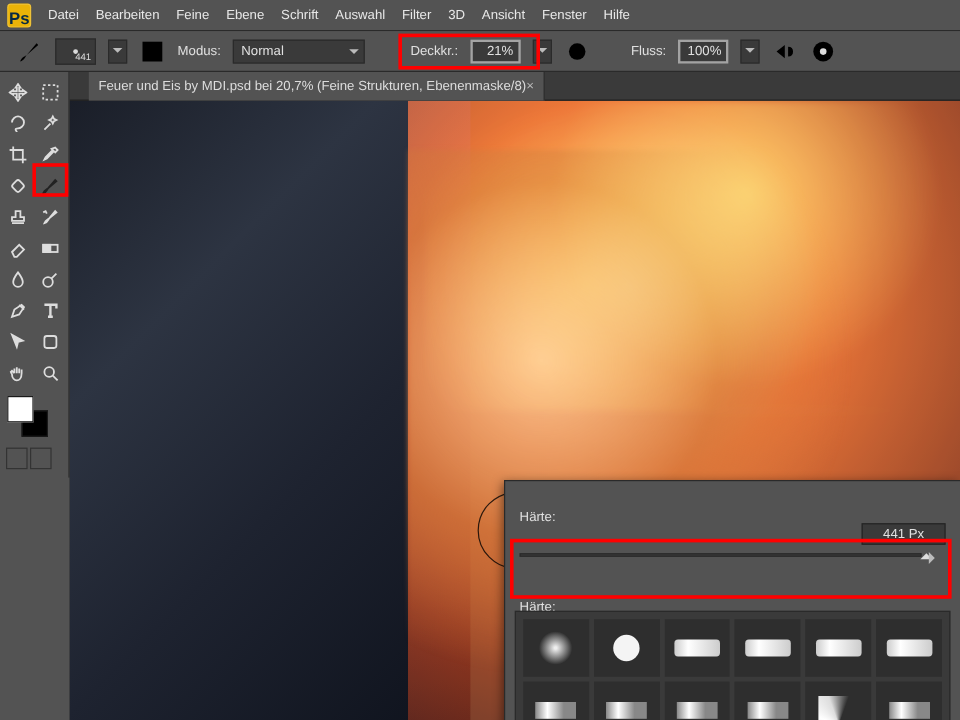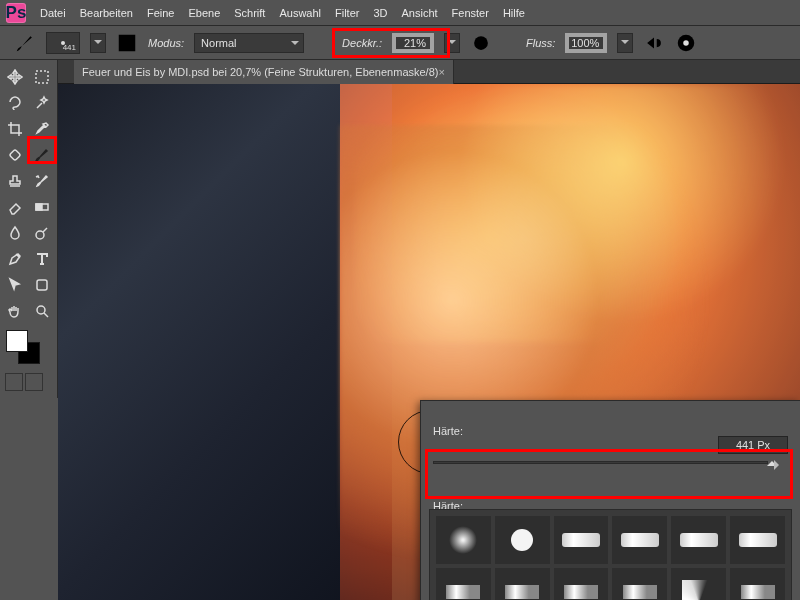--- a/index.html
+++ b/index.html
@@ -1,32 +1,32 @@
 <!DOCTYPE html>
 <html><head>
 <meta charset="utf-8">
 <style>
   * { box-sizing: border-box; margin: 0; padding: 0; font-family: "Segoe UI", Tahoma, sans-serif; }
   body { background: #535353; width: 800px; height: 600px; overflow: hidden; color: #e0e0e0; font-size: 11px; }
 
   
   .menubar { height: 26px; background: #535353; display: flex; align-items: center; padding-left: 6px; gap: 14px; border-bottom: 1px solid #2a2a2a; }
-  .menubar .ps-logo { width: 20px; height: 20px; background: #ec4899; border-radius: 3px; display: flex; align-items: flex-end; justify-content: center; font-weight: bold; font-size: 17px; color: #062a45; box-shadow: inset 0 0 0 1px rgba(255,255,255,.2); }
+  .menubar .ps-logo { width: 20px; height: 20px; background: #eab308; border-radius: 3px; display: flex; align-items: flex-end; justify-content: center; font-weight: bold; font-size: 14px; color: #062a45; box-shadow: inset 0 0 0 1px rgba(255,255,255,.2); }
   .menubar .item { color: #e8e8e8; cursor: default; }
 
   
   .optbar { height: 34px; background: #535353; display: flex; align-items: center; padding-left: 14px; gap: 10px; border-bottom: 1px solid #2a2a2a; position: relative; }
   .optbar .ico { width: 22px; height: 22px; display: flex; align-items: center; justify-content: center; }
   .optbar .brush-preview { width: 34px; height: 22px; background: #3a3a3a; border: 1px solid #2a2a2a; display: flex; align-items: center; justify-content: center; position: relative; }
   .optbar .brush-preview .dot { width: 4px; height: 4px; background: #ddd; border-radius: 50%; }
   .optbar .brush-preview .sz { position: absolute; bottom: 1px; right: 3px; font-size: 8px; color: #ddd; }
-  .optbar .lbl { color: #e0e0e0; font-style: italic; }
+  .optbar .lbl { color: #e0e0e0; }
   .optbar .dropdown { height: 20px; background: #3a3a3a; border: 1px solid #2a2a2a; display: flex; align-items: center; padding: 0 14px 0 6px; position: relative; }
   .optbar .dropdown::after { content: ""; position: absolute; right: 4px; top: 7px; border: 4px solid transparent; border-top-color: #bbb; }
-  .optbar .field { height: 20px; width: 42px; background: #3a3a3a; border: 4px solid #a3a3a3; display: flex; align-items: center; justify-content: flex-end; padding-right: 4px; }
+  .optbar .field { height: 20px; width: 42px; background: #3a3a3a; border: 2px solid #a3a3a3; display: flex; align-items: center; justify-content: flex-end; padding-right: 4px; }
   .optbar .mini-btn { width: 16px; height: 20px; background: #3a3a3a; border: 1px solid #2a2a2a; display:flex;align-items:center;justify-content:center; }
   .optbar .mini-btn::after{content:"";border:4px solid transparent;border-top-color:#bbb;margin-top:3px;}
   .optbar .sqbtn { width:22px;height:22px;display:flex;align-items:center;justify-content:center;}
   .hl-red { position: absolute; border: 3px solid #ff0000; pointer-events: none; }
 
   
   .doctabs { height: 24px; background: #3a3a3a; display: flex; align-items: center; padding-left: 74px; border-bottom: 1px solid #1c1c1c; }
   .doctab { height: 24px; background: #535353; display: flex; align-items: center; padding: 0 8px; gap: 0; font-size: 11px; color: #ddd; border-right:1px solid #2a2a2a;}
   .doctab .x { color: #bbb; }
 

